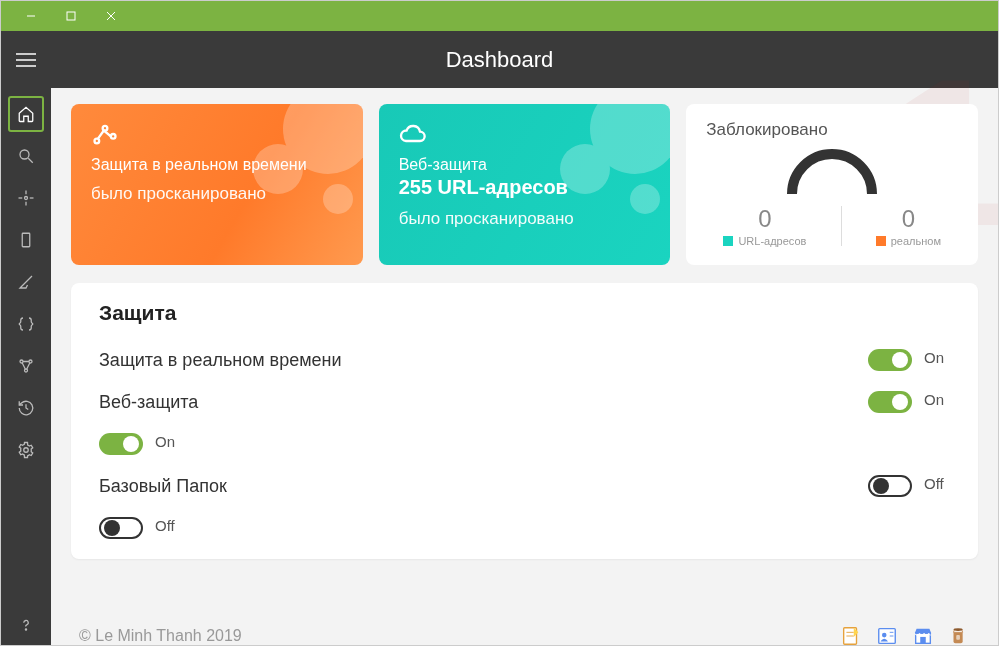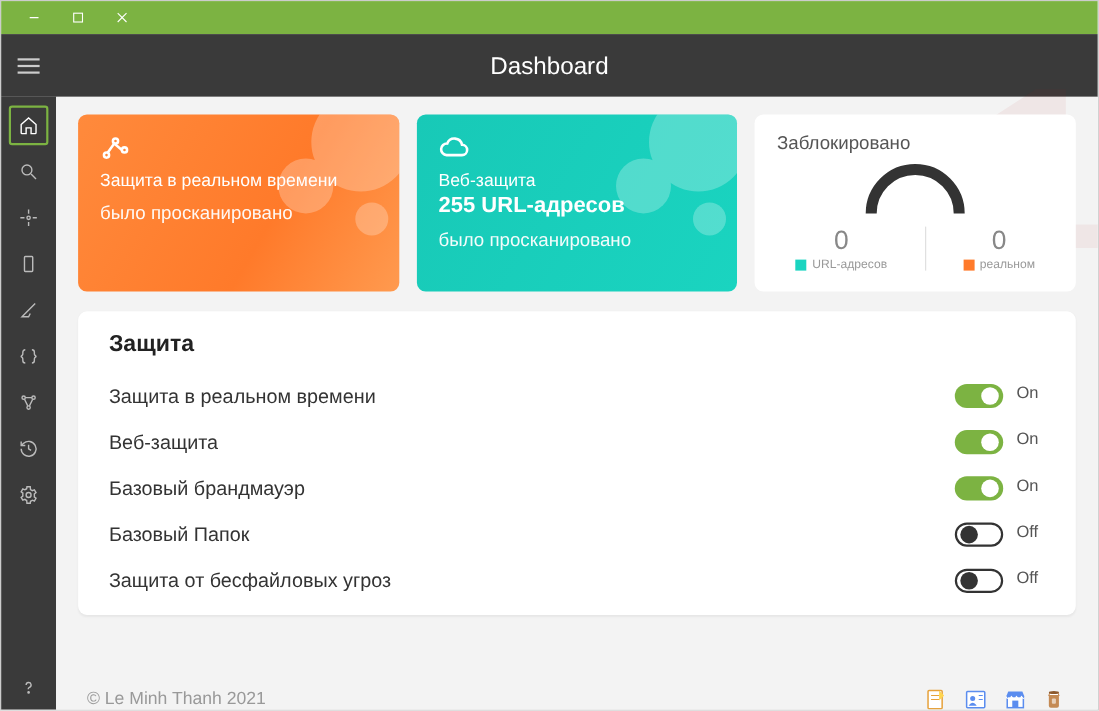--- a/index.html
+++ b/index.html
@@ -255,52 +255,50 @@
         <span>Веб-защита</span>
         <div class="toggle-wrap">
           <div class="toggle on">
               <div class="knob"></div>
             </div>
           <span class="toggle-label">On</span>
         </div>
       </div>
 
       <div class="prot-row">
-        <span>Базовый брандмауэр</span>
         <div class="toggle-wrap">
           <div class="toggle on">
               <div class="knob"></div>
             </div>
           <span class="toggle-label">On</span>
         </div>
       </div>
 
       <div class="prot-row">
         <span>Базовый Папок</span>
         <div class="toggle-wrap">
           <div class="toggle off">
               <div class="knob"></div>
             </div>
           <span class="toggle-label">Off</span>
         </div>
       </div>
 
       <div class="prot-row">
-        <span>Защита от бесфайловых угроз</span>
         <div class="toggle-wrap">
           <div class="toggle off">
               <div class="knob"></div>
             </div>
           <span class="toggle-label">Off</span>
         </div>
       </div>
     </div>
 
     <div class="footer">
-      <span class="copyright">© Le Minh Thanh 2021</span>
+      <span class="copyright">© Le Minh Thanh 2019</span>
       <div class="footer-spacer"></div>
       <div class="footer-icons">
         <svg class="fi" viewBox="0 0 24 24">
             <rect x="4" y="3" width="14" height="18" rx="1" fill="#fff" stroke="#e6a23c" stroke-width="1.5"></rect>
             <line x1="7" y1="8" x2="15" y2="8" stroke="#e6a23c"></line>
             <line x1="7" y1="12" x2="15" y2="12" stroke="#e6a23c"></line>
             <path d="M15 3l5 5-5 5z" fill="#ffd54f"></path>
           </svg>
         <svg class="fi" viewBox="0 0 24 24">
             <rect x="3" y="4" width="18" height="16" rx="1" fill="#fff" stroke="#5b8def" stroke-width="1.5"></rect>

